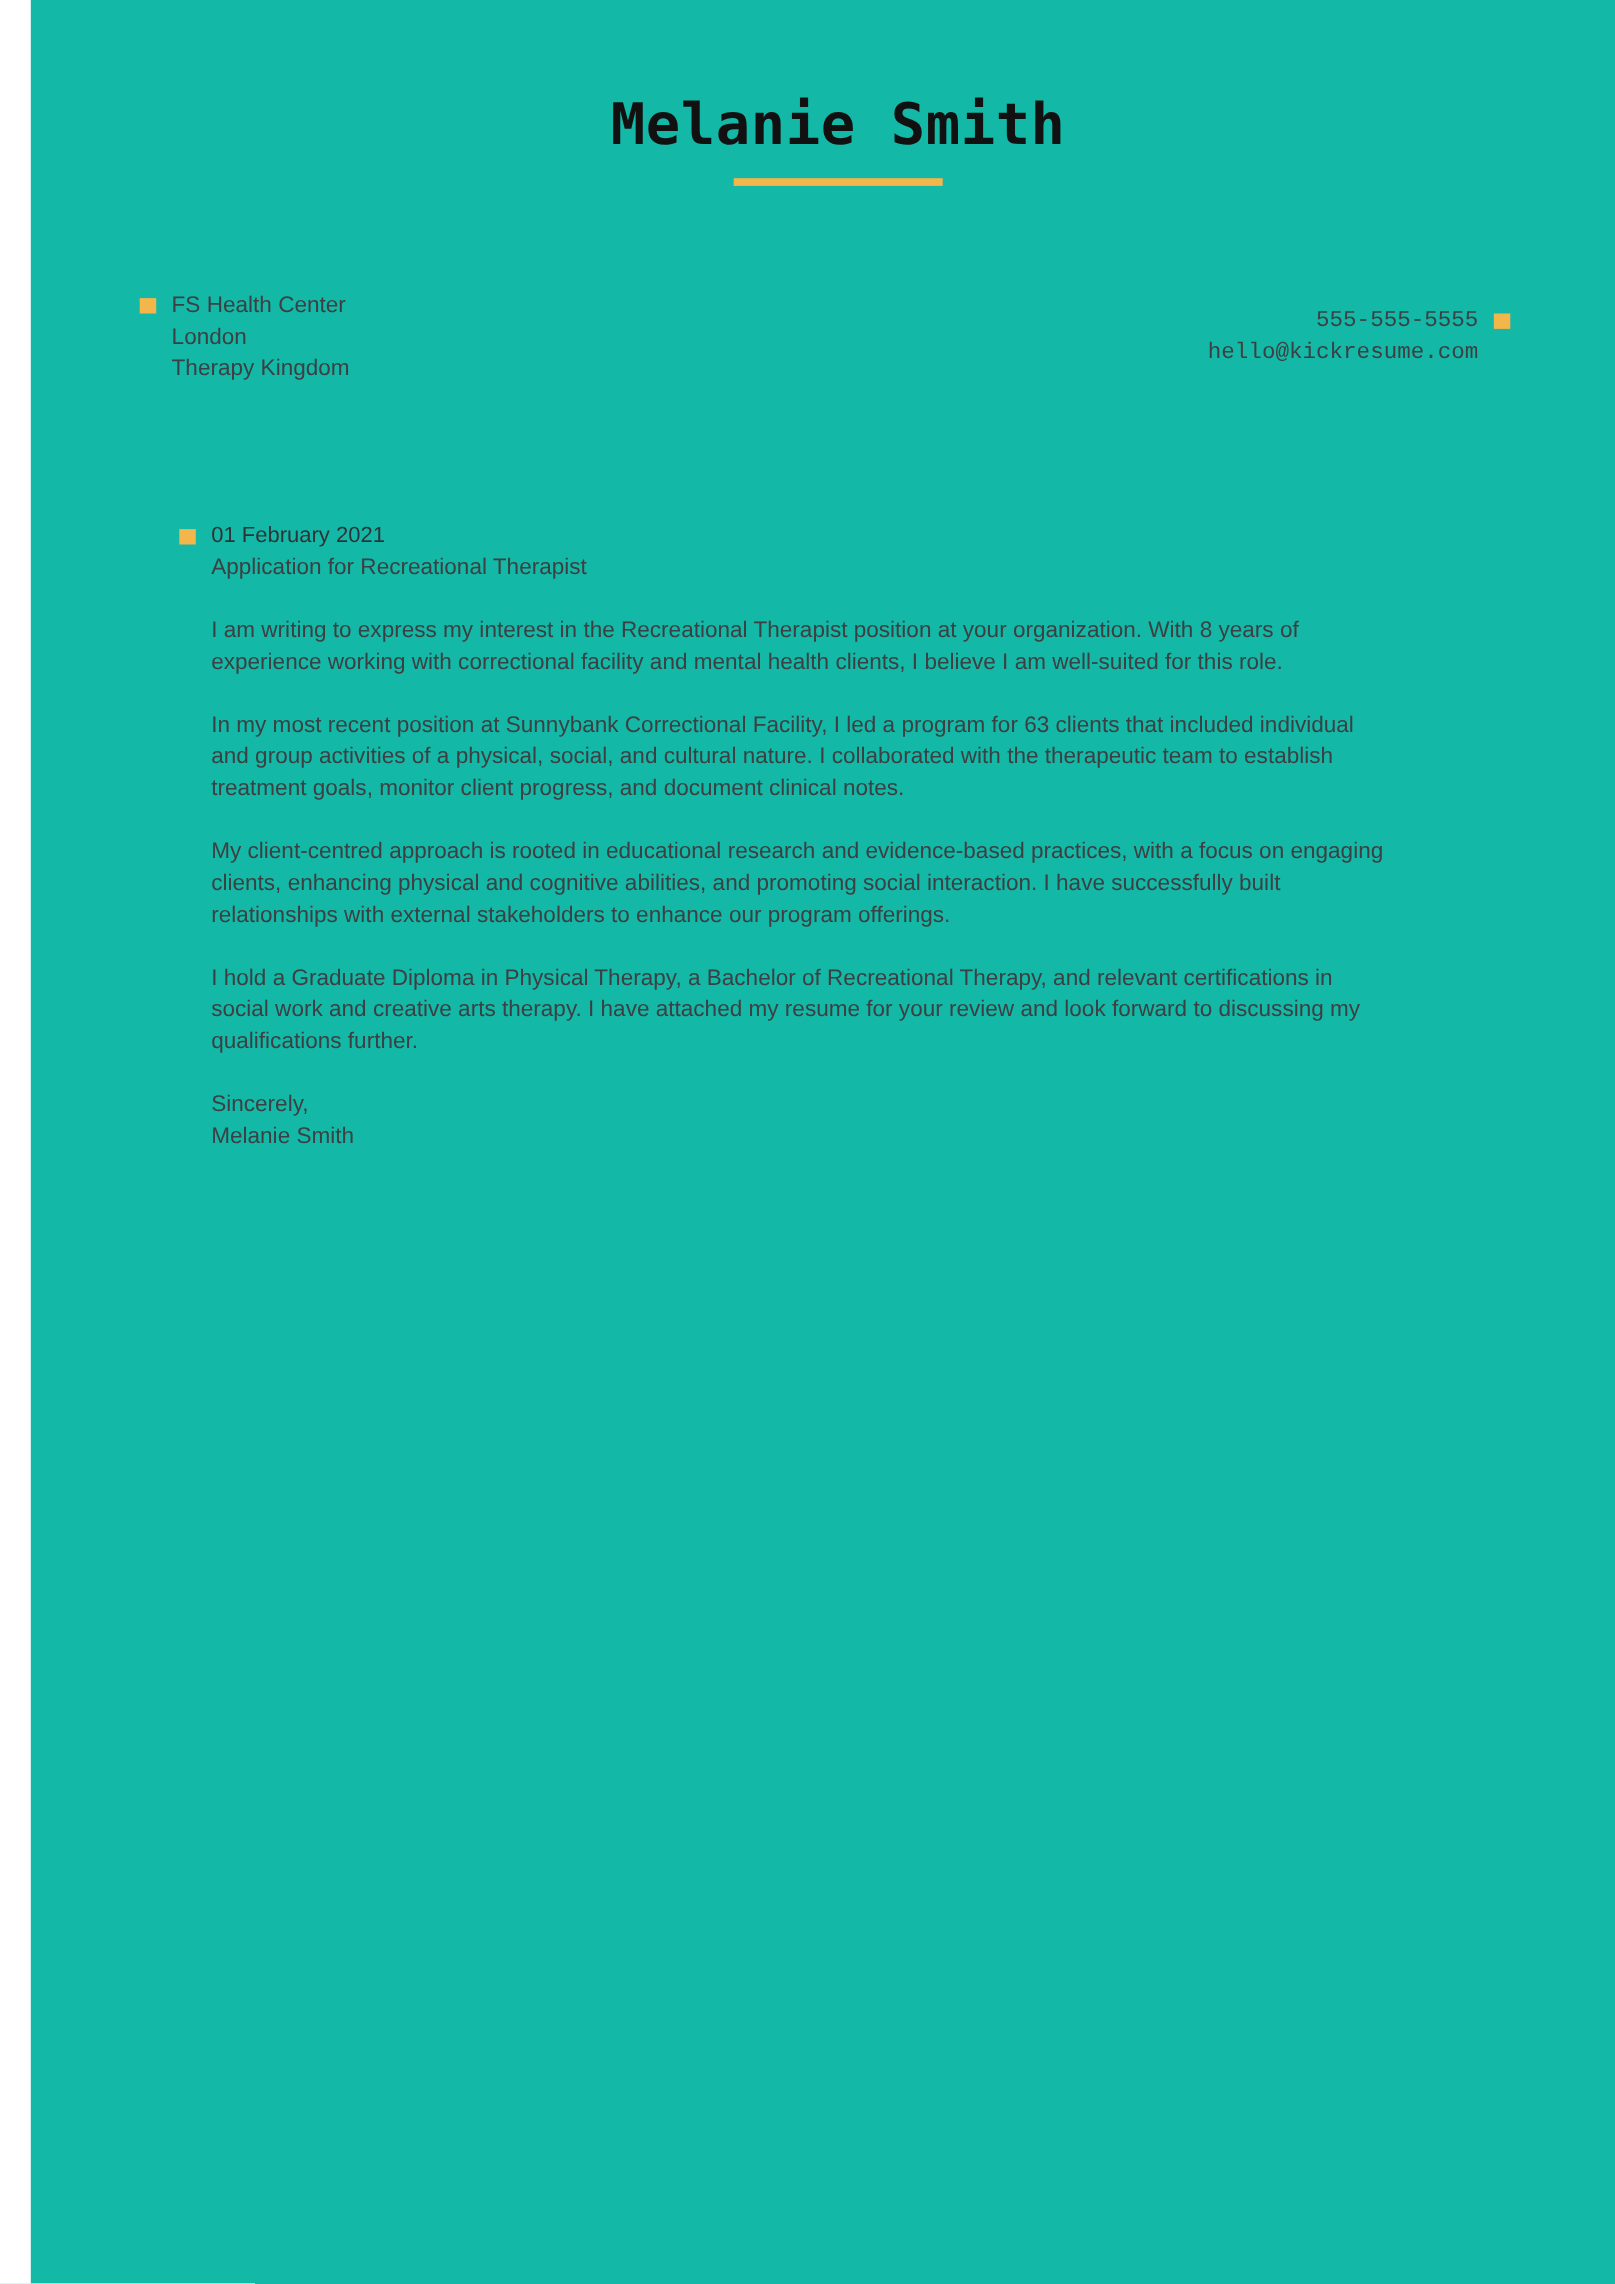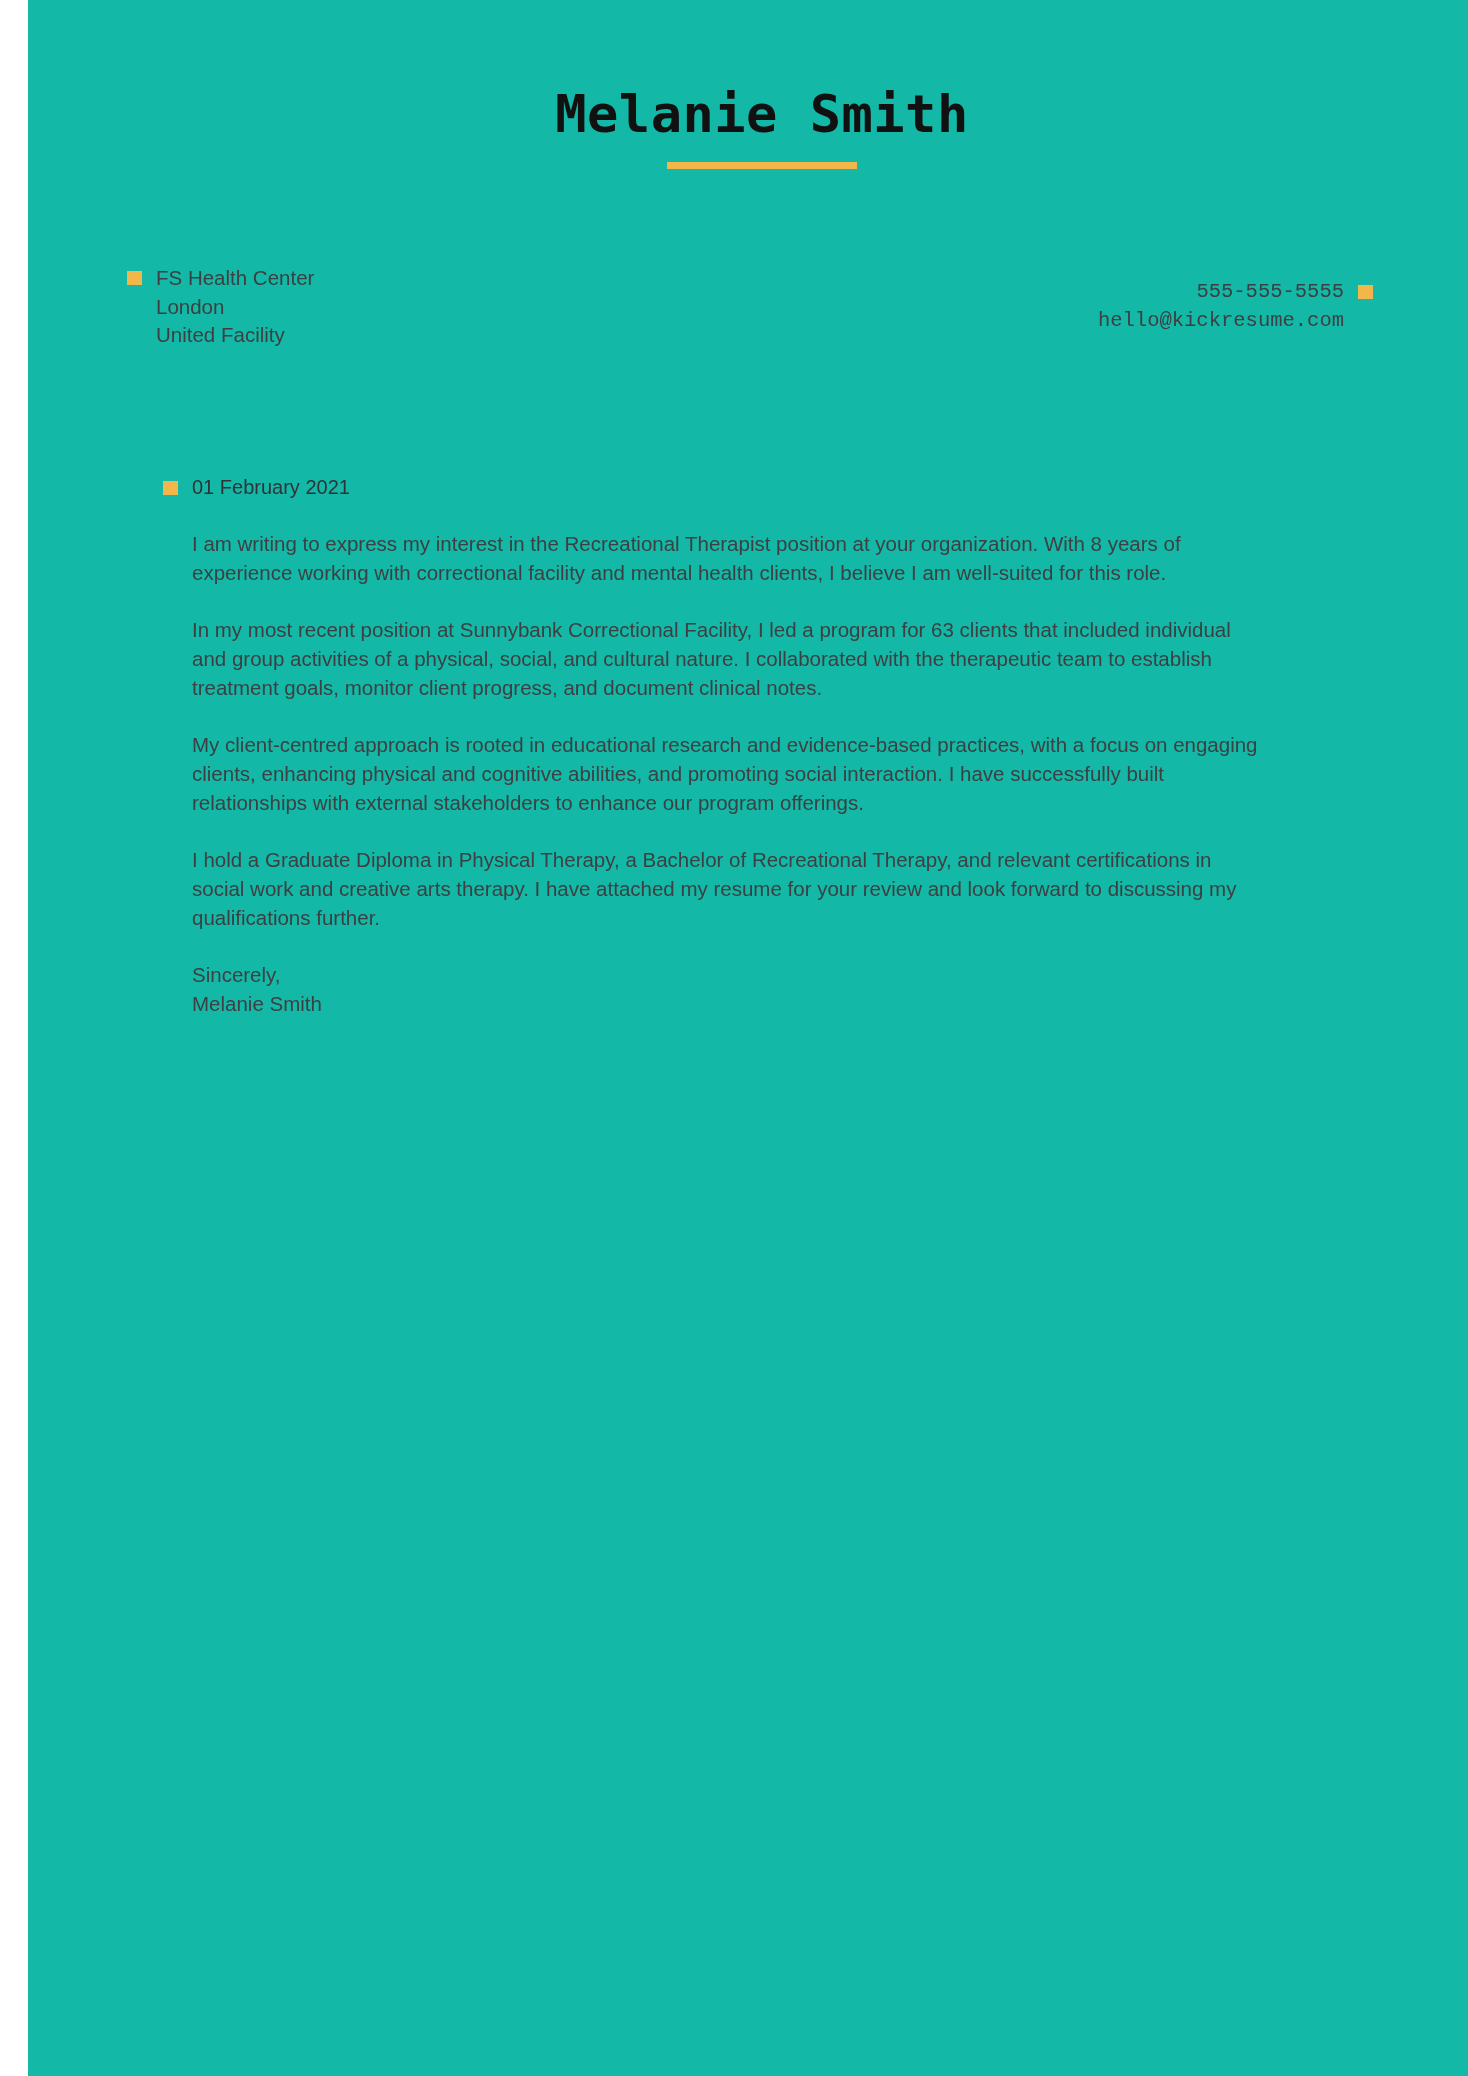--- a/index.html
+++ b/index.html
@@ -120,39 +120,40 @@
     <div class="name-rule"></div>
   </div>
 
   <div class="contact-row">
 
     <div class="contact-block">
       <span class="sq"></span>
       <div class="contact-lines left">
         <div>FS Health Center</div>
         <div>London</div>
-        <div>United Facility</div>
+        <div>Therapy Kingdom</div>
       </div>
     </div>
 
     <div class="contact-block right">
       <div class="contact-lines right">
         <div>555-555-5555</div>
         <div>hello@kickresume.com</div>
       </div>
       <span class="sq"></span>
     </div>
 
   </div>
 
   <div class="letter">
     <span class="sq"></span>
     <div class="letter-body">
 
       <div class="date">01 February 2021</div>
+      <div class="subject">Application for Recreational Therapist</div>
 
 
       <div class="para">I am writing to express my interest in the Recreational Therapist position at your organization. With 8 years of experience working with correctional facility and mental health clients, I believe I am well-suited for this role.</div>
       <div class="para">In my most recent position at Sunnybank Correctional Facility, I led a program for 63 clients that included individual and group activities of a physical, social, and cultural nature. I collaborated with the therapeutic team to establish treatment goals, monitor client progress, and document clinical notes.</div>
       <div class="para">My client-centred approach is rooted in educational research and evidence-based practices, with a focus on engaging clients, enhancing physical and cognitive abilities, and promoting social interaction. I have successfully built relationships with external stakeholders to enhance our program offerings.</div>
       <div class="para">I hold a Graduate Diploma in Physical Therapy, a Bachelor of Recreational Therapy, and relevant certifications in social work and creative arts therapy. I have attached my resume for your review and look forward to discussing my qualifications further.</div>
 
       <div class="signoff">
         <div>Sincerely,</div>
         <div>Melanie Smith</div>

